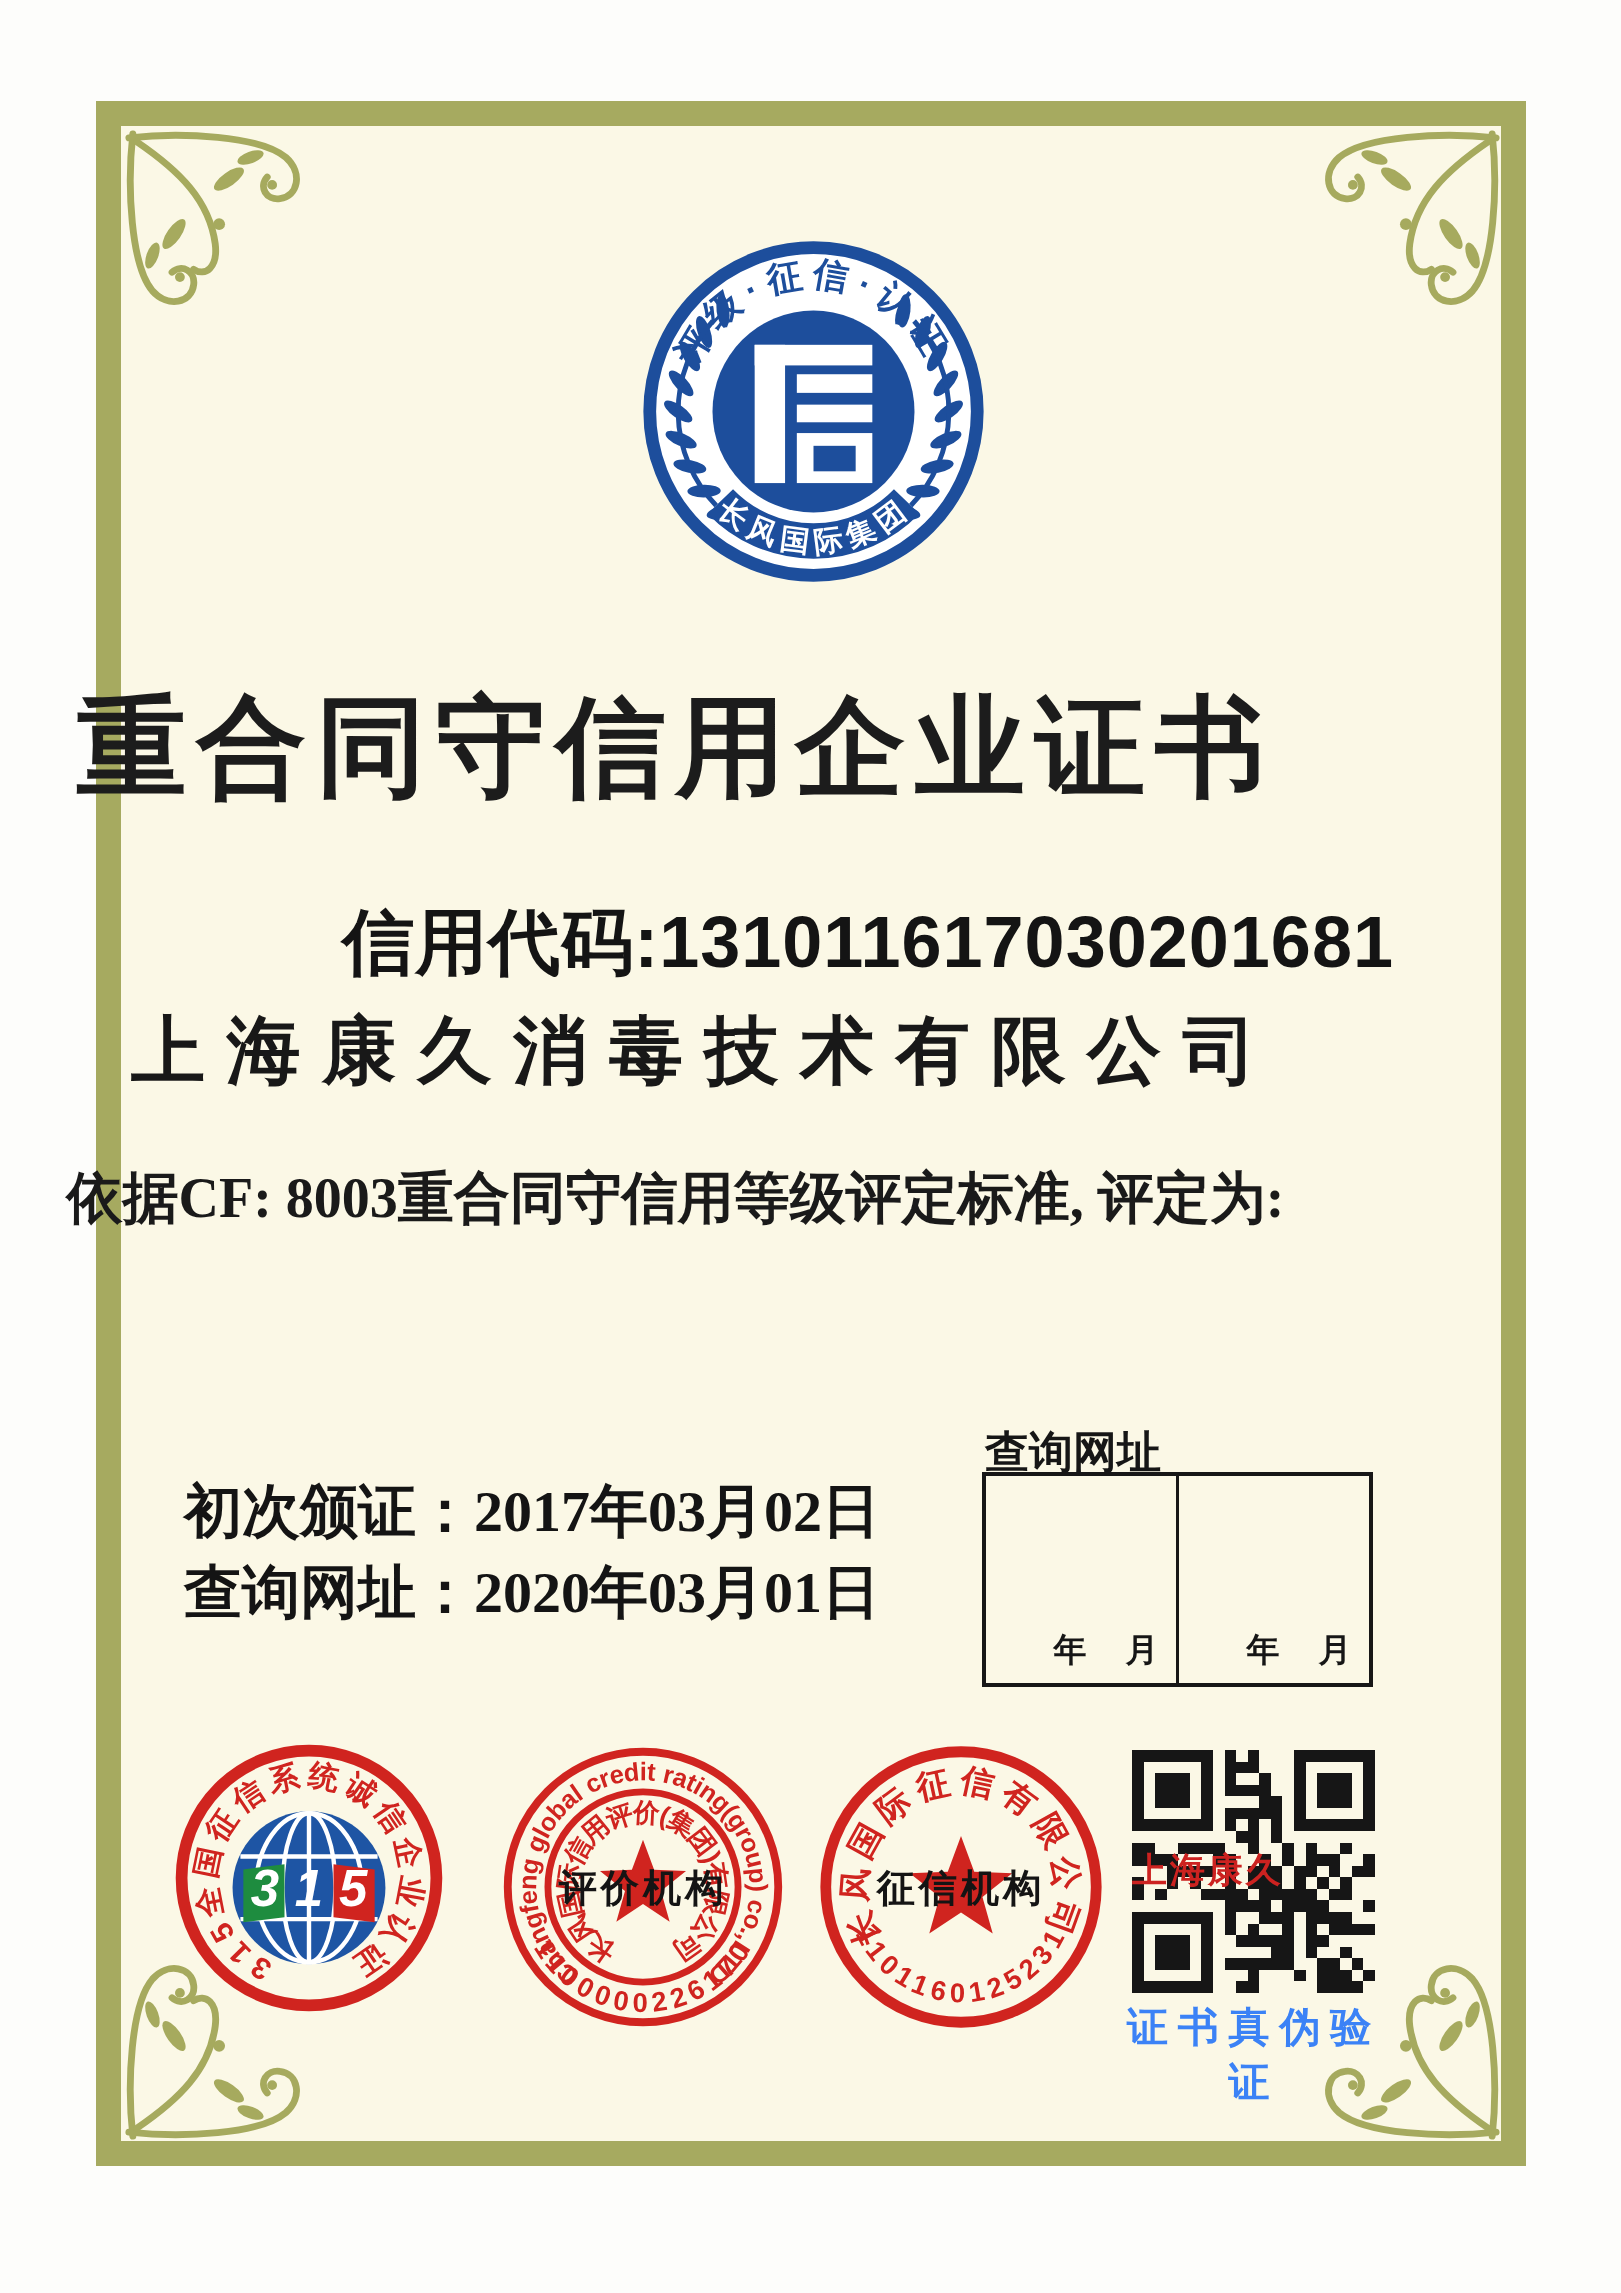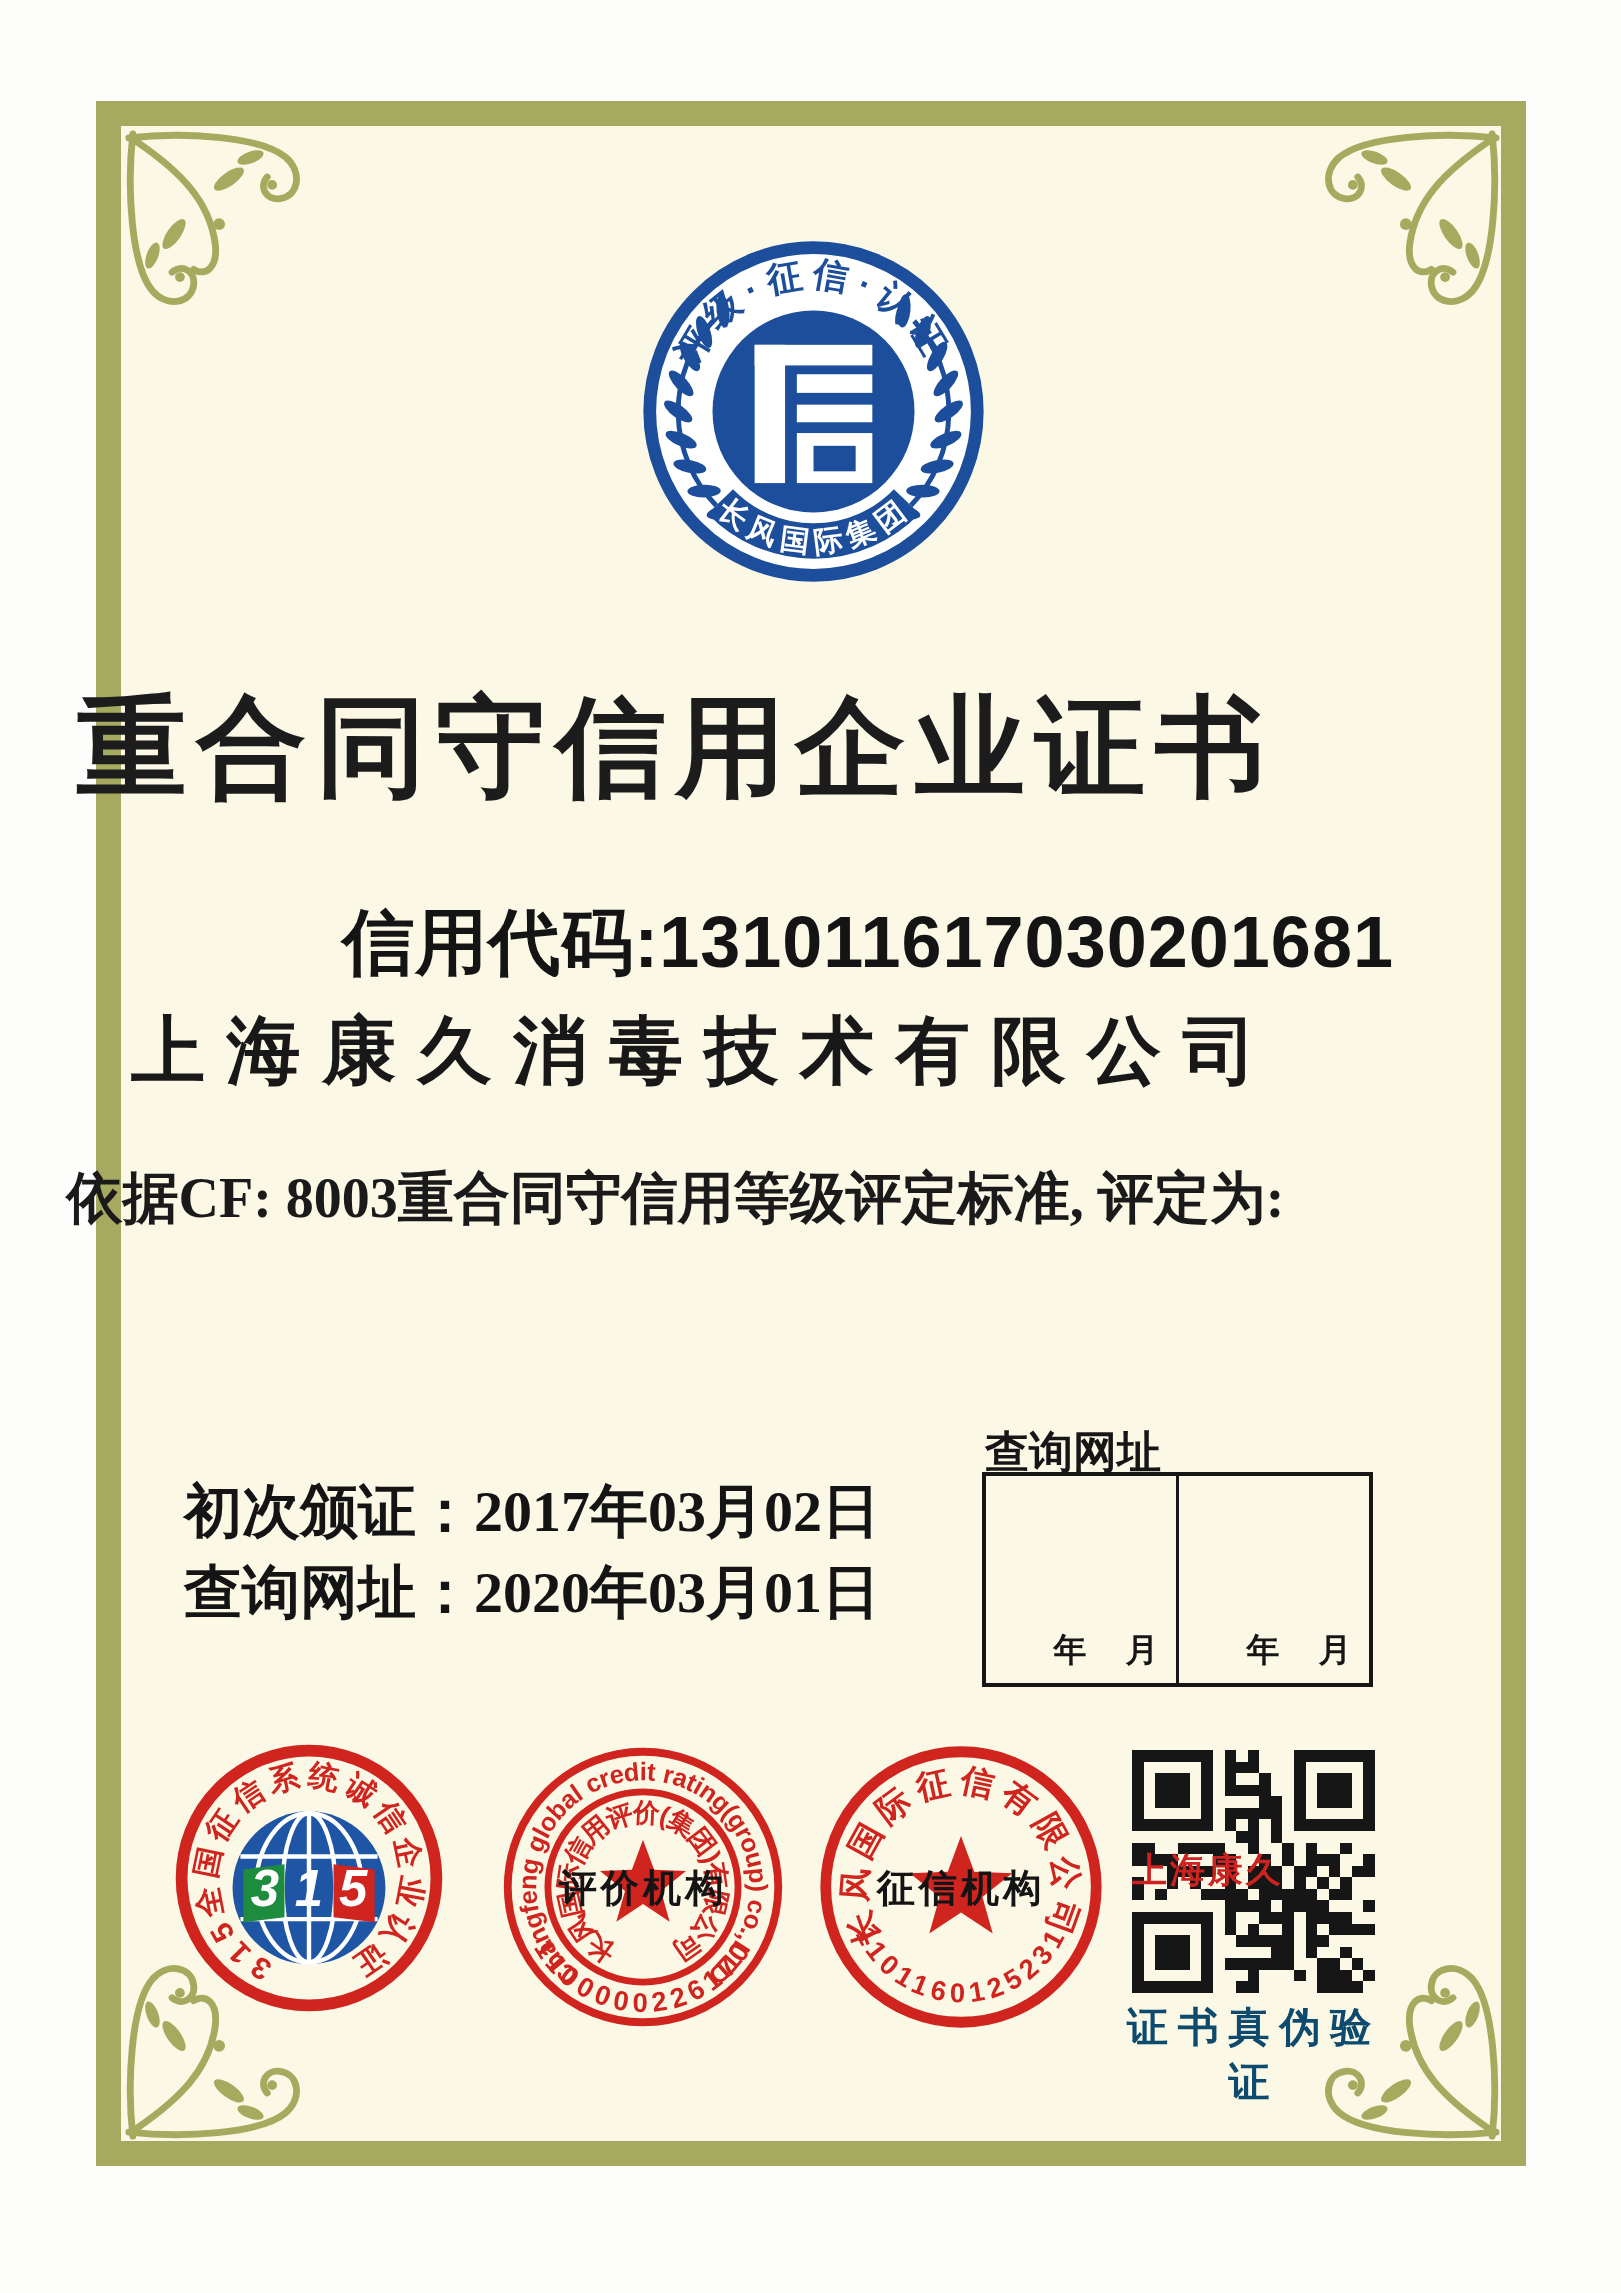--- a/index.html
+++ b/index.html
@@ -26,21 +26,21 @@
   .insp-cell{flex:1;display:flex;align-items:flex-end;justify-content:flex-end;
              gap:39px;padding:0 17.6px 9.8px 0;font-family:"Liberation Serif",serif;
              font-size:33px;font-weight:700;color:#161616;}
   .insp-cell.first{border-right:3.9px solid #171717;}
   .info{left:184px;top:1482px;font-family:"Liberation Serif",serif;font-size:58px;
         font-weight:700;color:#141414;}
   .info p{margin:0 0 20.6px 0;line-height:1.05;}
   .qr-overlay{left:1132px;top:1847px;width:243px;font-size:35px;
               font-weight:700;color:#cc2220;letter-spacing:2.9px;}
   .qr-caption{left:1107px;top:2000px;width:294px;text-align:center;font-size:41px;
-              font-weight:700;letter-spacing:9.8px;color:#0c4a6e;font-family:"Liberation Serif",serif;}
+              font-weight:700;letter-spacing:9.8px;color:#3b82f6;font-family:"Liberation Serif",serif;}
   svg text{font-family:"Liberation Sans",sans-serif;}
   .arc-blue{fill:#1d4e9c;font-size:36px;font-weight:700;letter-spacing:12px;}
   .arc-white{fill:#ffffff;font-size:30px;font-weight:700;letter-spacing:4px;}
   .arc-red-315{fill:#d0241f;font-size:31px;font-weight:700;letter-spacing:10px;}
   .arc-red-en{fill:#d0241f;font-size:26px;font-weight:700;letter-spacing:0.5px;}
   .arc-red-cn-sm{fill:#d0241f;font-size:27px;font-weight:700;letter-spacing:1px;}
   .arc-red-cn{fill:#d0241f;font-size:34px;font-weight:700;letter-spacing:12px;}
   .arc-red-num{fill:#d0241f;font-size:28px;font-weight:700;letter-spacing:4px;}
   .seal-label{fill:#141414;font-size:39px;font-weight:700;letter-spacing:4px;}
   .globe-digit{fill:#ffffff;font-size:52px;font-weight:900;font-style:italic;}

